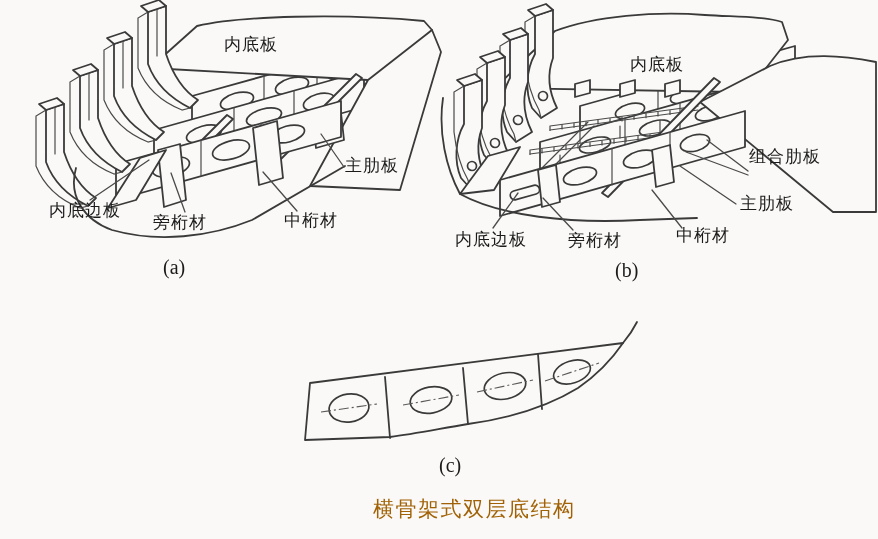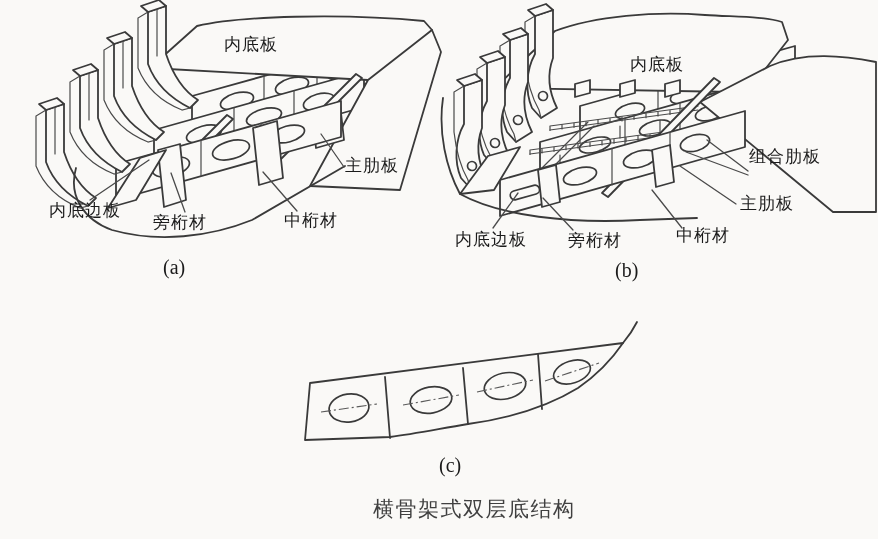--- a/index.html
+++ b/index.html
@@ -11,21 +11,21 @@
   .panel-svg{position:absolute;}
   .lbl{
     position:absolute;color:#1b1b1b;font-size:17px;line-height:1.05;
     white-space:nowrap;letter-spacing:1px;font-weight:500;
   }
   .cap{
     position:absolute;color:#1b1b1b;font-size:20px;line-height:1;
     white-space:nowrap;
   }
   .fig-title{
-    position:absolute;color:#404040;font-size:21px;line-height:1;
+    position:absolute;color:#a16207;font-size:21px;line-height:1;
     white-space:nowrap;letter-spacing:1.5px;font-weight:500;
   }
   svg *{vector-effect:non-scaling-stroke;}
   .ink{stroke:#3a3a3a;stroke-width:1.8;fill:none;stroke-linejoin:round;stroke-linecap:round;}
   .plate{stroke:#3a3a3a;stroke-width:1.8;fill:#faf9f7;stroke-linejoin:round;}
   .thin{stroke:#4a4a4a;stroke-width:1.2;fill:none;stroke-linecap:round;}
   .leader{stroke:#4a4a4a;stroke-width:1.3;fill:none;stroke-linecap:round;}
   .hole{stroke:#3a3a3a;stroke-width:1.7;fill:#faf9f7;}
   .dashdot{stroke:#5a5a5a;stroke-width:1.1;fill:none;stroke-dasharray:10 3 2 3;}
 </style>

